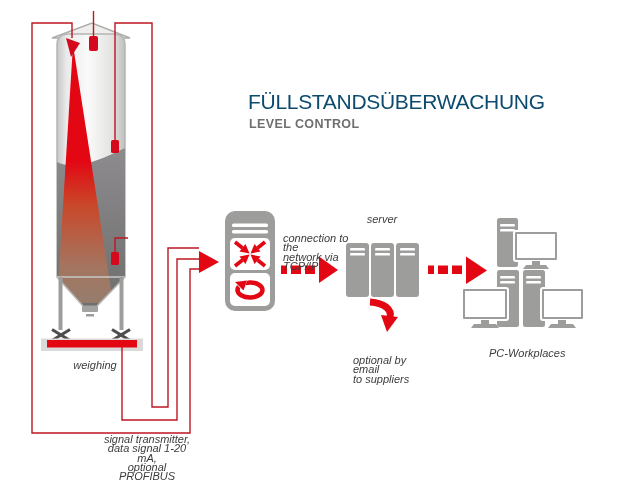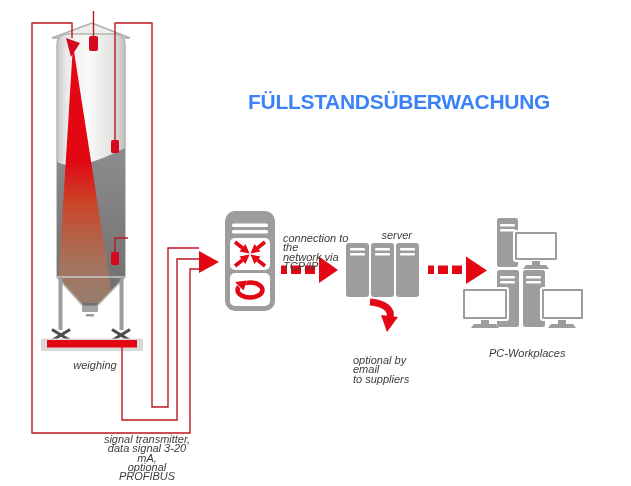--- a/index.html
+++ b/index.html
@@ -7,22 +7,22 @@
     position:relative;width:631px;height:486px;background:#ffffff;overflow:hidden;
     font-family:"Liberation Sans",sans-serif;
   }
   svg{position:absolute;left:0;top:0;}
   .lbl{
     position:absolute;font-style:italic;font-size:11px;line-height:9.3px;
     color:#3c3c3b;white-space:pre-line;
   }
   .center{text-align:center;}
   #title{
-    position:absolute;left:248px;top:90px;font-size:21px;font-weight:bold;
-    color:#3b82f6;letter-spacing:-0.3px;
+    position:absolute;left:248px;top:90px;font-size:21px;font-weight:normal;
+    color:#0c4a6e;letter-spacing:-0.3px;
   }
   #subtitle{
     position:absolute;left:249px;top:117px;font-size:12.5px;font-weight:bold;
     color:#6f6f6e;letter-spacing:0.4px;
   }
 </style>
 </head>
 <body>
 
 <div id="canvas">
@@ -177,31 +177,32 @@
       <rect x="526" y="281" width="15" height="2.6" rx="1.2" fill="#ffffff"></rect>
       <rect x="541" y="288" width="43" height="32" rx="2" fill="#9d9d9c" stroke="#ffffff" stroke-width="2"></rect>
       <rect x="544" y="291" width="37" height="26" fill="#ffffff"></rect>
       <rect x="558" y="320" width="8" height="4" fill="#9d9d9c"></rect>
       <polygon points="551,324 573,324 576,328 548,328" fill="#9d9d9c"></polygon>
     </g>
   </g>
 </svg>
 
   <div id="title">FÜLLSTANDSÜBERWACHUNG</div>
+  <div id="subtitle">LEVEL CONTROL</div>
 
   <div class="lbl center" style="left:60px;top:361px;width:70px;">weighing</div>
 
   <div class="lbl center" style="left:102px;top:435px;width:90px;">signal transmitter,
-data signal 3-20 mA,
+data signal 1-20 mA,
 optional PROFIBUS</div>
 
 
   <div class="lbl" style="left:283px;top:234px;width:72px;">connection to the
 network via TCP/IP</div>
 
-  <div class="lbl center" style="left:352px;top:231px;width:60px;text-align:right;">server</div>
+  <div class="lbl center" style="left:352px;top:215px;width:60px;">server</div>
 
   <div class="lbl" style="left:353px;top:356px;width:80px;">optional by email
 to suppliers</div>
 
   <div class="lbl" style="left:489px;top:349px;width:80px;">PC-Workplaces</div>
 
 </div>
 
 </body></html>

